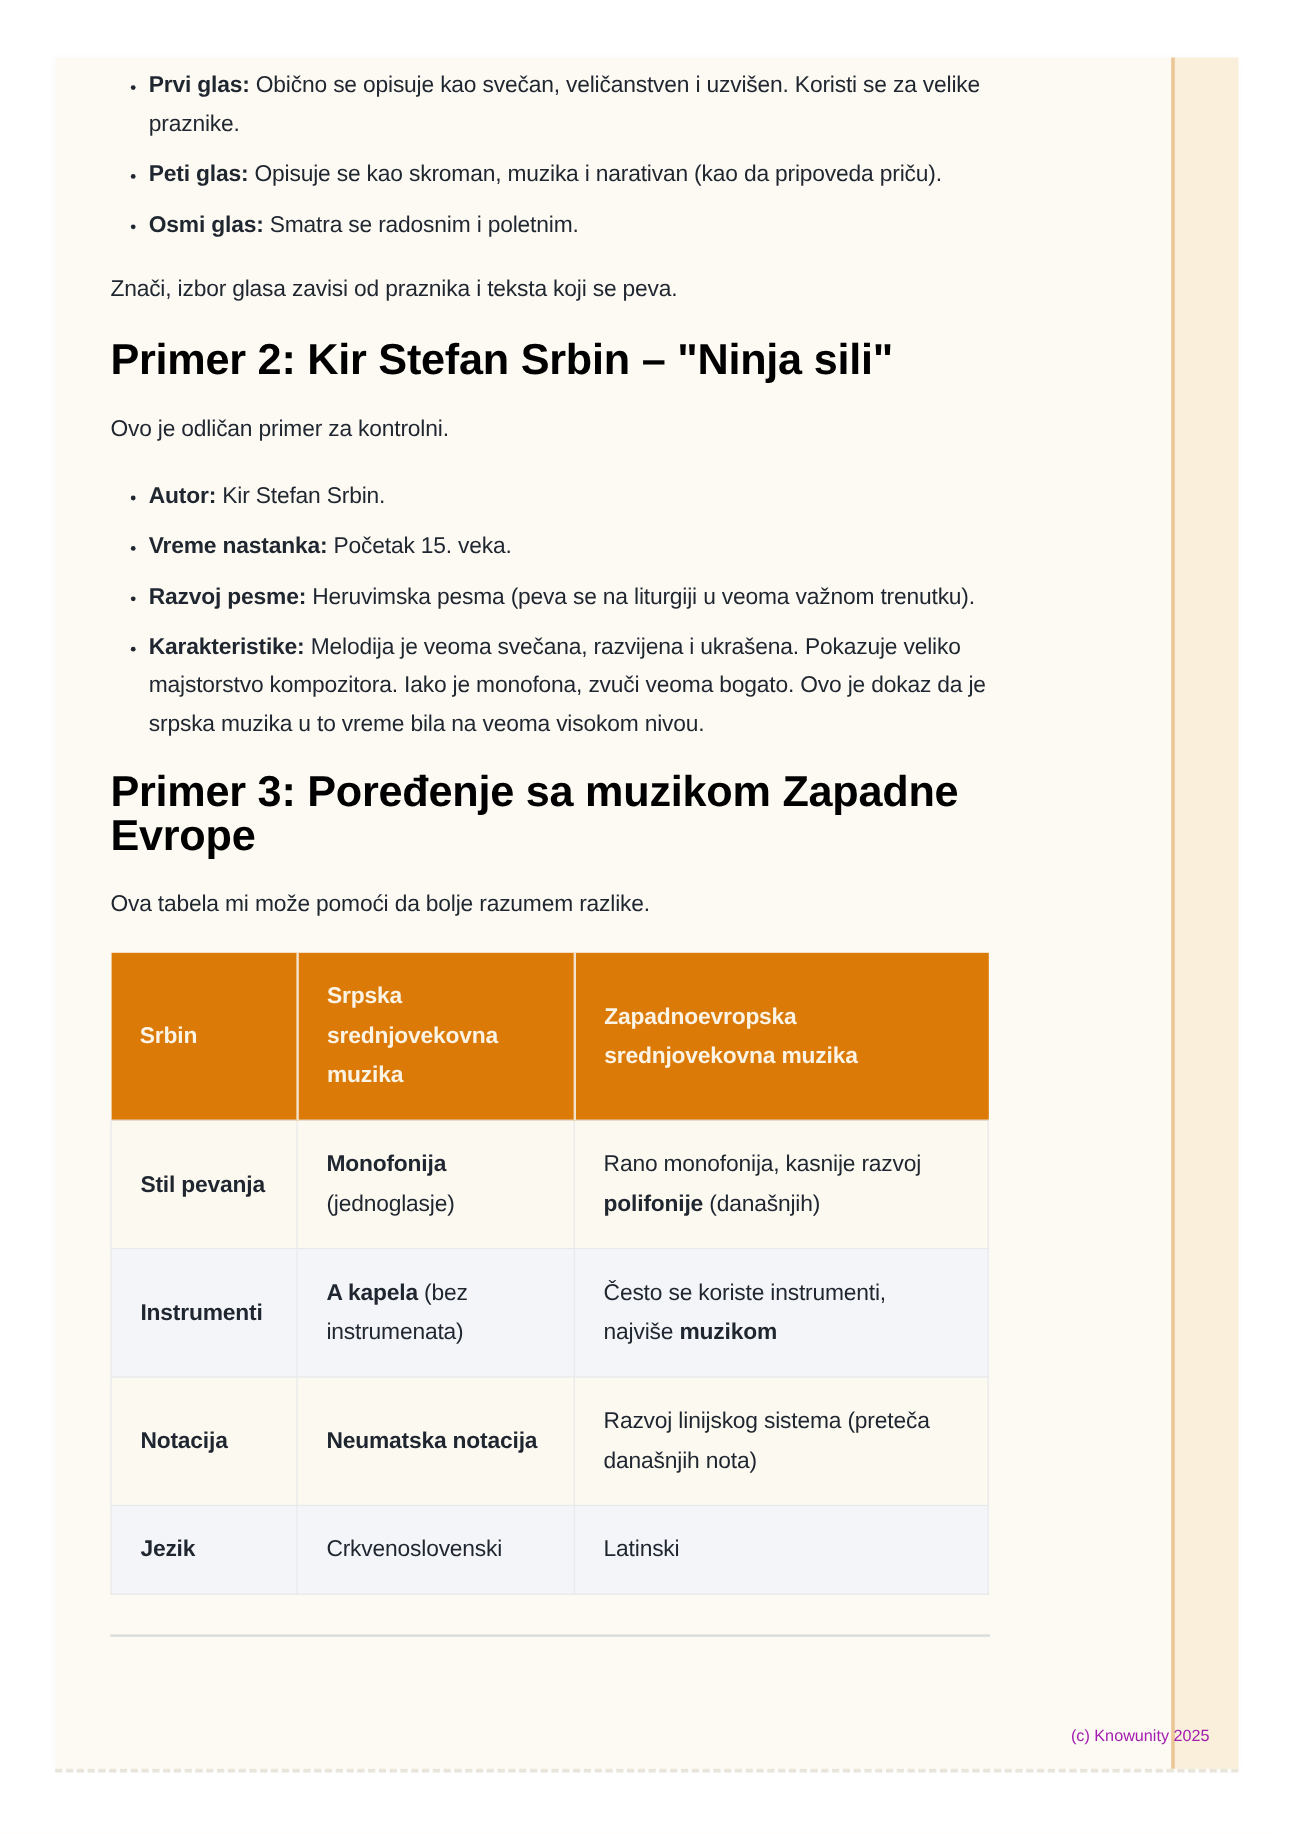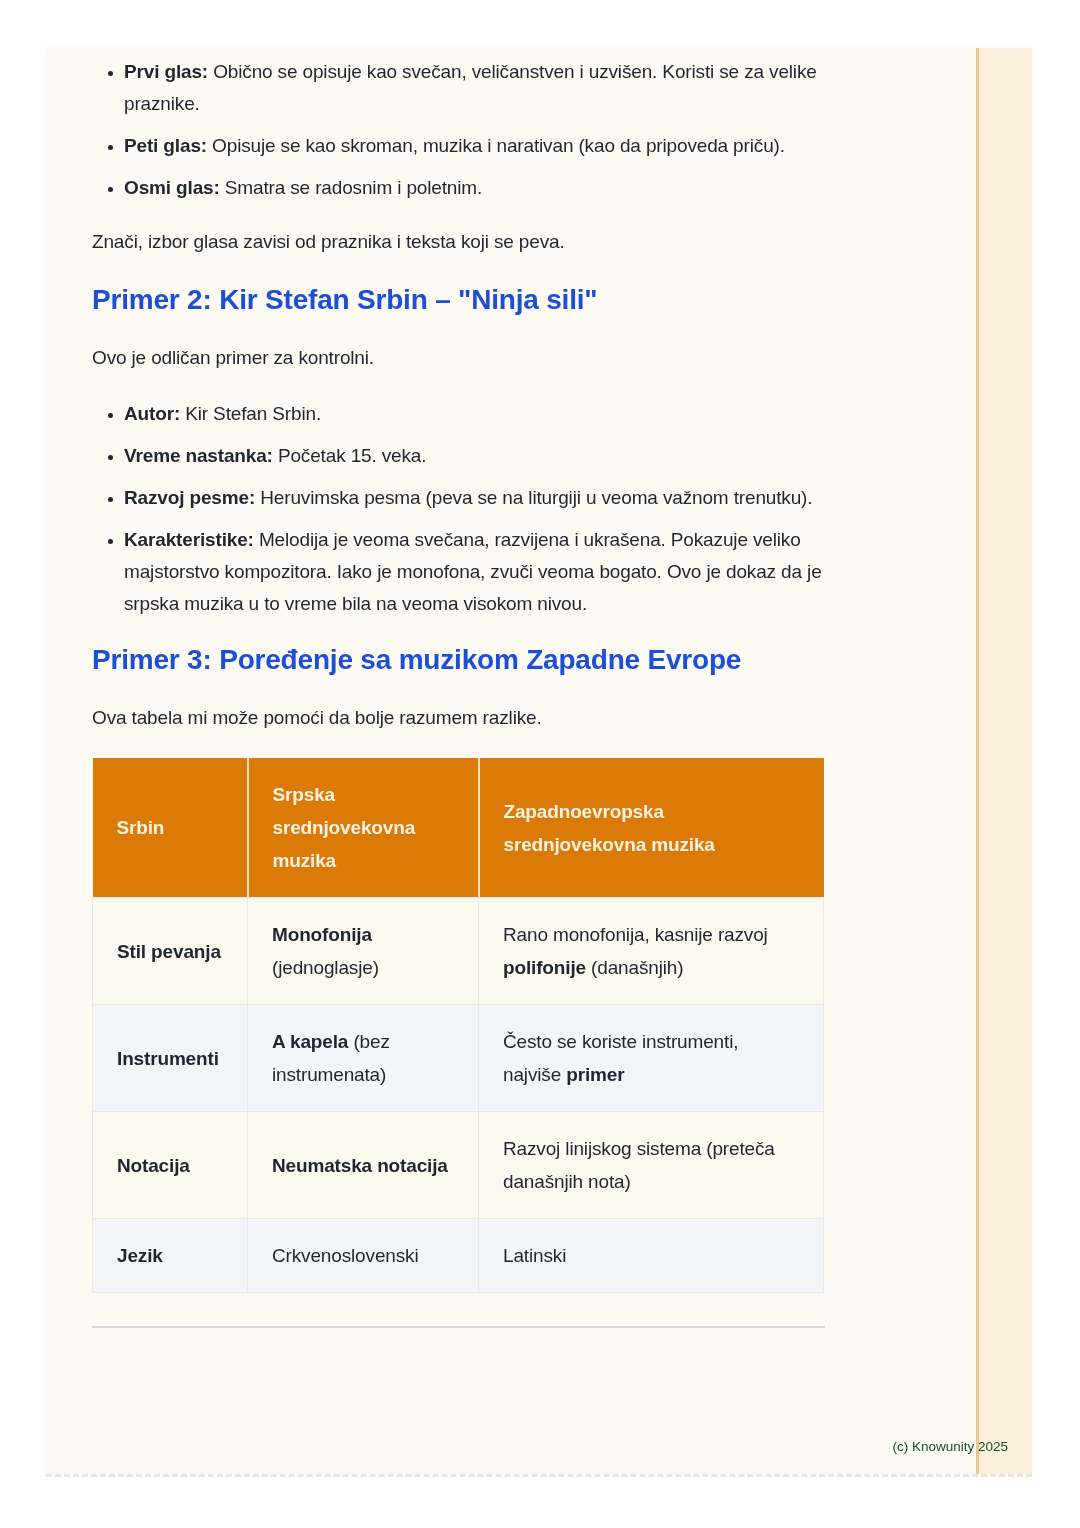--- a/index.html
+++ b/index.html
@@ -10,34 +10,34 @@
     border-bottom:3px dashed #e9e5da;}
   .accent-band{position:absolute;top:0;bottom:0;right:0;width:53px;
     background:#faefdb;border-left:3px solid #ebc797;}
   .content{position:absolute;left:46px;top:0;width:734px;padding-top:8px;
     color:#1f2630;font-size:19px;line-height:32px;letter-spacing:-0.15px;}
   ul{margin:0 0 22px 0;padding:0 0 0 30px;list-style:disc;}
   li{margin:0 0 10px 2px;}
   li::marker{color:#1f2630;font-size:15px;}
   b,strong,.bld{font-weight:700;margin-top:40px;}
   p{margin:0 0 24px 0;}
-  h2{margin:16px 0 24px 0;font-size:28px;line-height:36px;font-weight:700;
-    color:#1d4ed8;letter-spacing:-0.2px;}
+  h2{margin:16px 0 24px 0;font-size:36px;line-height:36px;font-weight:700;
+    color:#000000;letter-spacing:-0.2px;}
   table{border-collapse:collapse;width:731px;table-layout:fixed;}
   col.c1{width:155px;}col.c2{width:231px;}col.c3{width:345px;}
   thead th{background:#dc7a07;color:#fbf3e4;text-align:left;vertical-align:middle;
     font-weight:700;padding:20px 24px;line-height:33px;font-size:19px;}
   thead th + th{border-left:2px solid #f3e3cb;}
   tbody td{border:1px solid #e6e8ea;vertical-align:middle;padding:20px 24px;
     line-height:33px;font-size:19px;}
   tbody tr:nth-child(odd){background:#fcf9f1;}
   tbody tr:nth-child(even){background:#f3f5f8;}
   .divider{width:733px;height:0;border-top:2px solid #d9dbdd;margin-top:33px;}
   .copyright{position:absolute;right:24px;top:1391px;z-index:5;
-    color:#14532d;font-size:13.5px;letter-spacing:0;text-align:center;}
+    color:#a21caf;font-size:13.5px;letter-spacing:0;text-align:center;}
 </style>
 </head>
 <body>
 
 <div class="sheet">
   <div class="accent-band"></div>
 
   <div class="content">
 
     <ul>
@@ -78,21 +78,21 @@
       </thead>
       <tbody>
         <tr>
           <td><b>Stil pevanja</b></td>
           <td><span></span><b>Monofonija</b><span> (jednoglasje)</span></td>
           <td><span>Rano monofonija, kasnije razvoj </span><b>polifonije</b><span> (današnjih)</span></td>
         </tr>
         <tr>
           <td><b>Instrumenti</b></td>
           <td><span></span><b>A kapela</b><span> (bez instrumenata)</span></td>
-          <td><span>Često se koriste instrumenti, najviše </span><b>primer</b><span></span></td>
+          <td><span>Često se koriste instrumenti, najviše </span><b>muzikom</b><span></span></td>
         </tr>
         <tr>
           <td><b>Notacija</b></td>
           <td><span></span><b>Neumatska notacija</b><span></span></td>
           <td><span>Razvoj linijskog sistema (preteča današnjih nota)</span><b></b><span></span></td>
         </tr>
         <tr>
           <td><b>Jezik</b></td>
           <td><span>Crkvenoslovenski</span><b></b><span></span></td>
           <td><span>Latinski</span><b></b><span></span></td>

